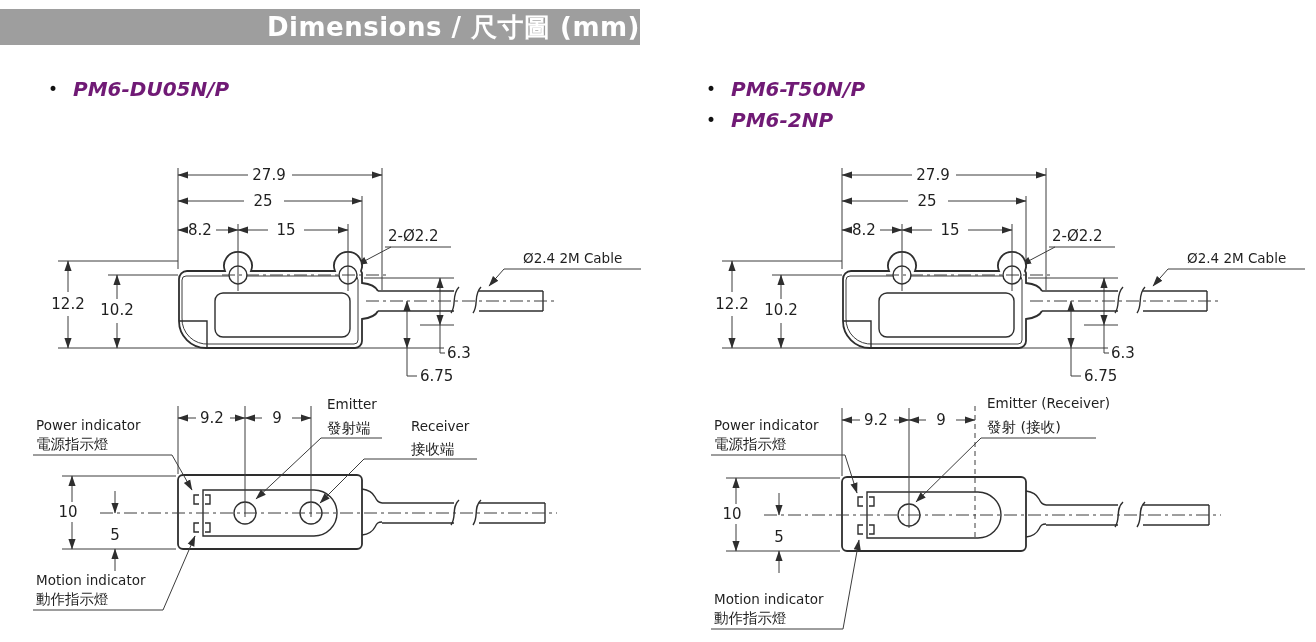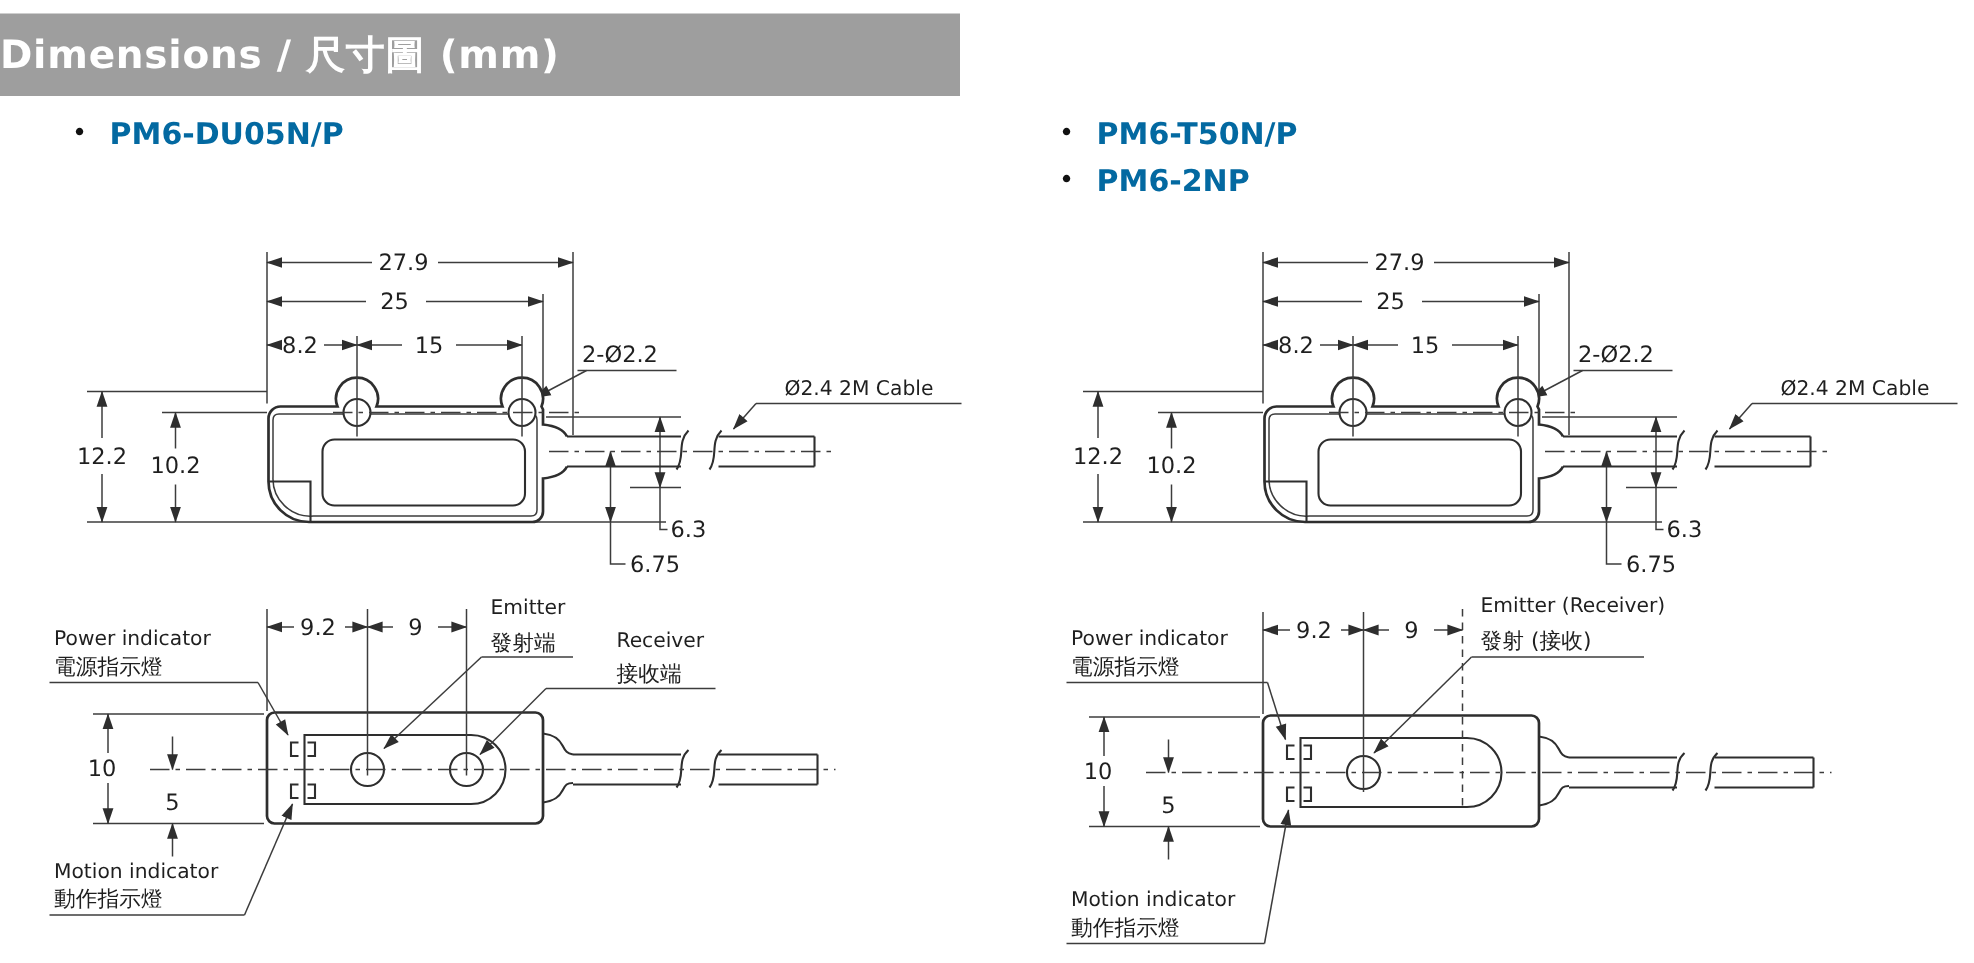--- a/index.html
+++ b/index.html
@@ -1,26 +1,26 @@
 <!DOCTYPE html>
 <html><head>
 <meta charset="utf-8">
 <style>
   html,body{margin:0;padding:0;background:#ffffff;}
   .page{position:relative;width:1316px;height:642px;background:#fff;overflow:hidden;
         font-family:"DejaVu Sans","Liberation Sans",sans-serif;}
-  .banner{position:absolute;left:0;top:9px;width:640px;height:55px;background:#9e9e9e;
-          display:flex;align-items:center;justify-content:flex-start;}
+  .banner{position:absolute;left:0;top:9px;width:640px;height:36px;background:#9e9e9e;
+          display:flex;align-items:center;justify-content:flex-end;}
   .banner span{color:#ffffff;font-size:26px;font-weight:bold;letter-spacing:.5px;}
   .models{position:absolute;display:flex;flex-direction:column;gap:9px;}
   .models.left{left:48px;top:78px;}
   .models.right{left:706px;top:78px;}
   .model-row{display:flex;align-items:center;gap:15px;}
   .model-row .dot{font-size:17px;color:#111;line-height:22px;}
-  .model-row .mname{font-size:20px;font-weight:bold;color:#0369a1;line-height:22px;}
+  .model-row .mname{font-size:20px;font-weight:bold;color:#701a75;line-height:22px;font-style:italic;}
   svg.drawing{position:absolute;overflow:visible;}
   .thin{stroke:#3c3c3c;stroke-width:1;fill:none;}
   .mid{stroke:#2e2e2e;stroke-width:1.4;fill:none;}
   .midf{stroke:#2e2e2e;stroke-width:1.4;fill:#ffffff;}
   .body{stroke:#2e2e2e;stroke-width:1.8;fill:#ffffff;}
   .cl{stroke:#3c3c3c;stroke-width:1;fill:none;stroke-dasharray:13 4 3 4;}
   .dsh{stroke-dasharray:5 4;}
   text{fill:#1f1f1f;font-family:"DejaVu Sans","Liberation Sans",sans-serif;}
   .dim{font-size:15px;}
   .lab{font-size:13.5px;}

